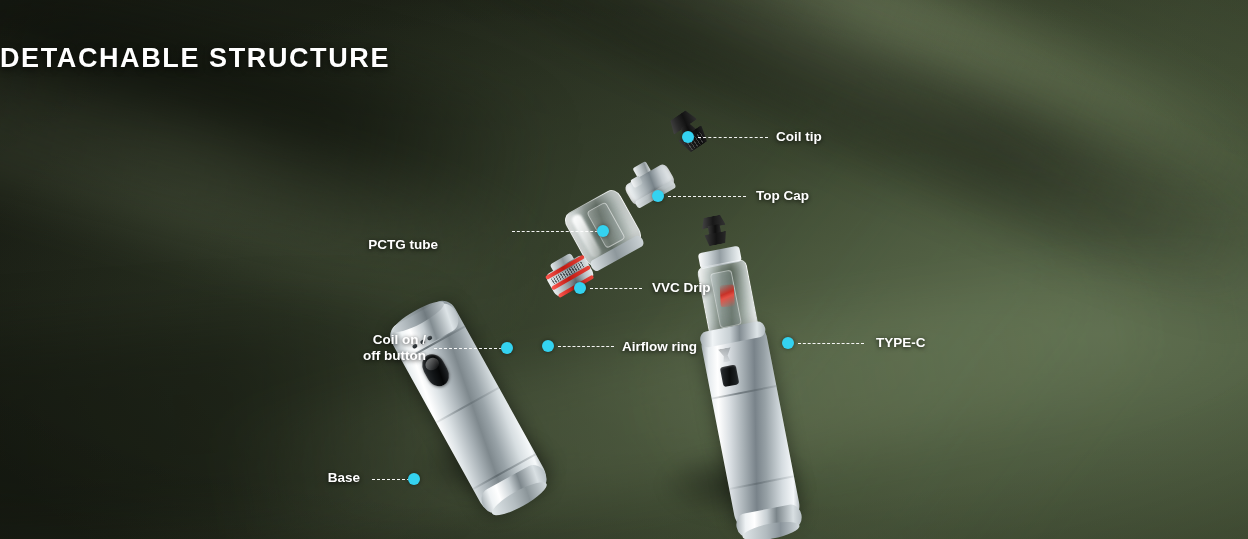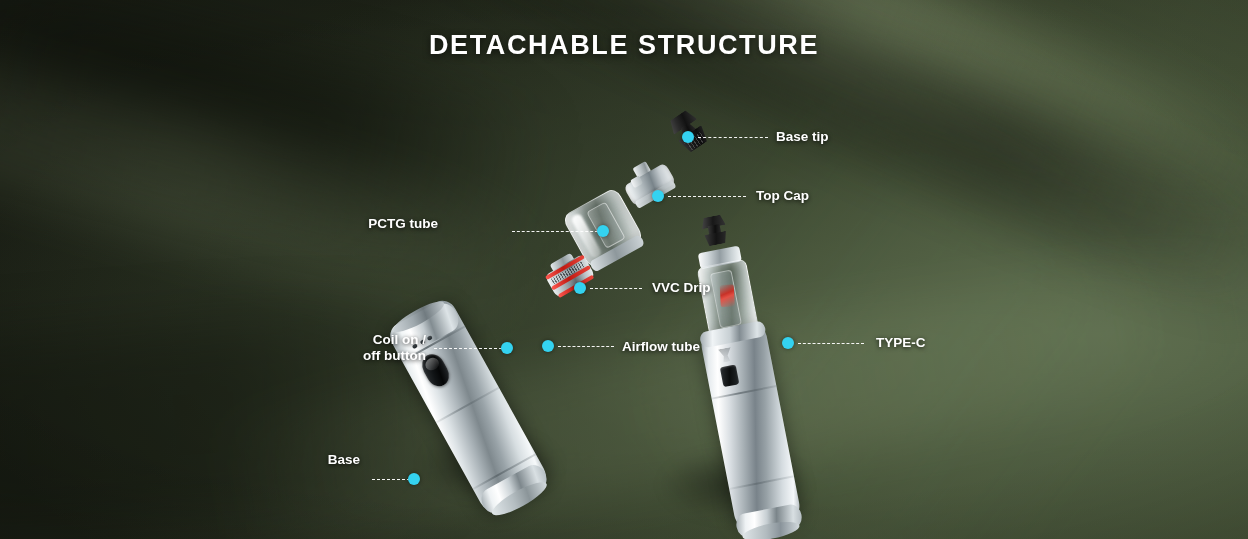--- a/index.html
+++ b/index.html
@@ -47,22 +47,21 @@
   .band-3 { width:700px;  height:200px; left:-240px;top:330px; transform:rotate(-4deg); opacity:.55; }
   .bg-vignette {
     position:absolute; inset:0;
     background:radial-gradient(120% 100% at 50% 50%, rgba(0,0,0,0) 45%, rgba(0,0,0,0.38) 100%);
     pointer-events:none;
   }
 
   
   .title {
     position:absolute;
-    left:0; right:0; top:30px;
-    text-align:center;
+    left:0; right:0; top:43px;
     color:#ffffff;
     font-size:27px;
     font-weight:bold;
     letter-spacing:1.6px;
     text-shadow:0 2px 7px rgba(0,0,0,.65);
     white-space:nowrap;
   }
 
   
   .label {
@@ -512,46 +511,46 @@
     <div class="as-logo"></div>
     <div class="as-usb"></div>
     <div class="as-seam seam-x"></div>
     <div class="as-seam seam-y"></div>
     <div class="as-bottom"></div>
     <div class="as-bottom-face"></div>
   </div>
 
   <div class="leader" style="left:698px; top:137px; width:70px;"></div>
   <div class="dot" style="left:682px; top:131px;"></div>
-  <div class="label" style="left:776px; top:129px;">Base tip</div>
+  <div class="label" style="left:776px; top:129px;">Coil tip</div>
 
   <div class="leader" style="left:668px; top:196px; width:78px;"></div>
   <div class="dot" style="left:652px; top:190px;"></div>
   <div class="label" style="left:756px; top:188px;">Top Cap</div>
 
   <div class="leader" style="left:512px; top:231px; width:86px;"></div>
   <div class="dot" style="left:597px; top:225px;"></div>
-  <div class="label right-al" style="right:810px; top:216px;">PCTG tube</div>
+  <div class="label right-al" style="right:810px; top:237px;">PCTG tube</div>
 
   <div class="leader" style="left:590px; top:288px; width:52px;"></div>
   <div class="dot" style="left:574px; top:282px;"></div>
   <div class="label" style="left:652px; top:280px;">VVC Drip</div>
 
   <div class="leader" style="left:434px; top:348px; width:68px;"></div>
   <div class="dot" style="left:501px; top:342px;"></div>
   <div class="label right-al" style="right:822px; top:332px;">
     <div>Coil on /</div>
     <div>off button</div>
   </div>
 
   <div class="leader" style="left:558px; top:346px; width:56px;"></div>
   <div class="dot" style="left:542px; top:340px;"></div>
-  <div class="label" style="left:622px; top:339px;">Airflow tube</div>
+  <div class="label" style="left:622px; top:339px;">Airflow ring</div>
 
   <div class="leader" style="left:372px; top:479px; width:38px;"></div>
   <div class="dot" style="left:408px; top:473px;"></div>
-  <div class="label right-al" style="right:888px; top:452px;">Base</div>
+  <div class="label right-al" style="right:888px; top:470px;">Base</div>
 
   <div class="leader" style="left:798px; top:343px; width:66px;"></div>
   <div class="dot" style="left:782px; top:337px;"></div>
   <div class="label" style="left:876px; top:335px;">TYPE-C</div>
 
 </div>
 
 </body></html>

